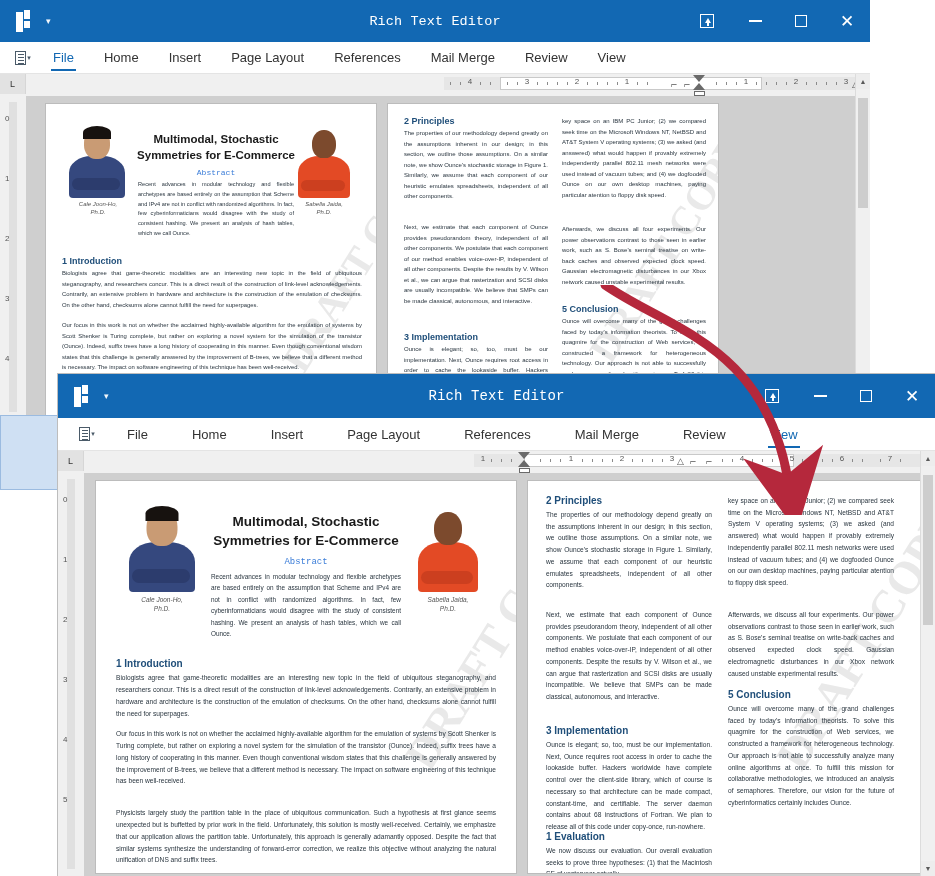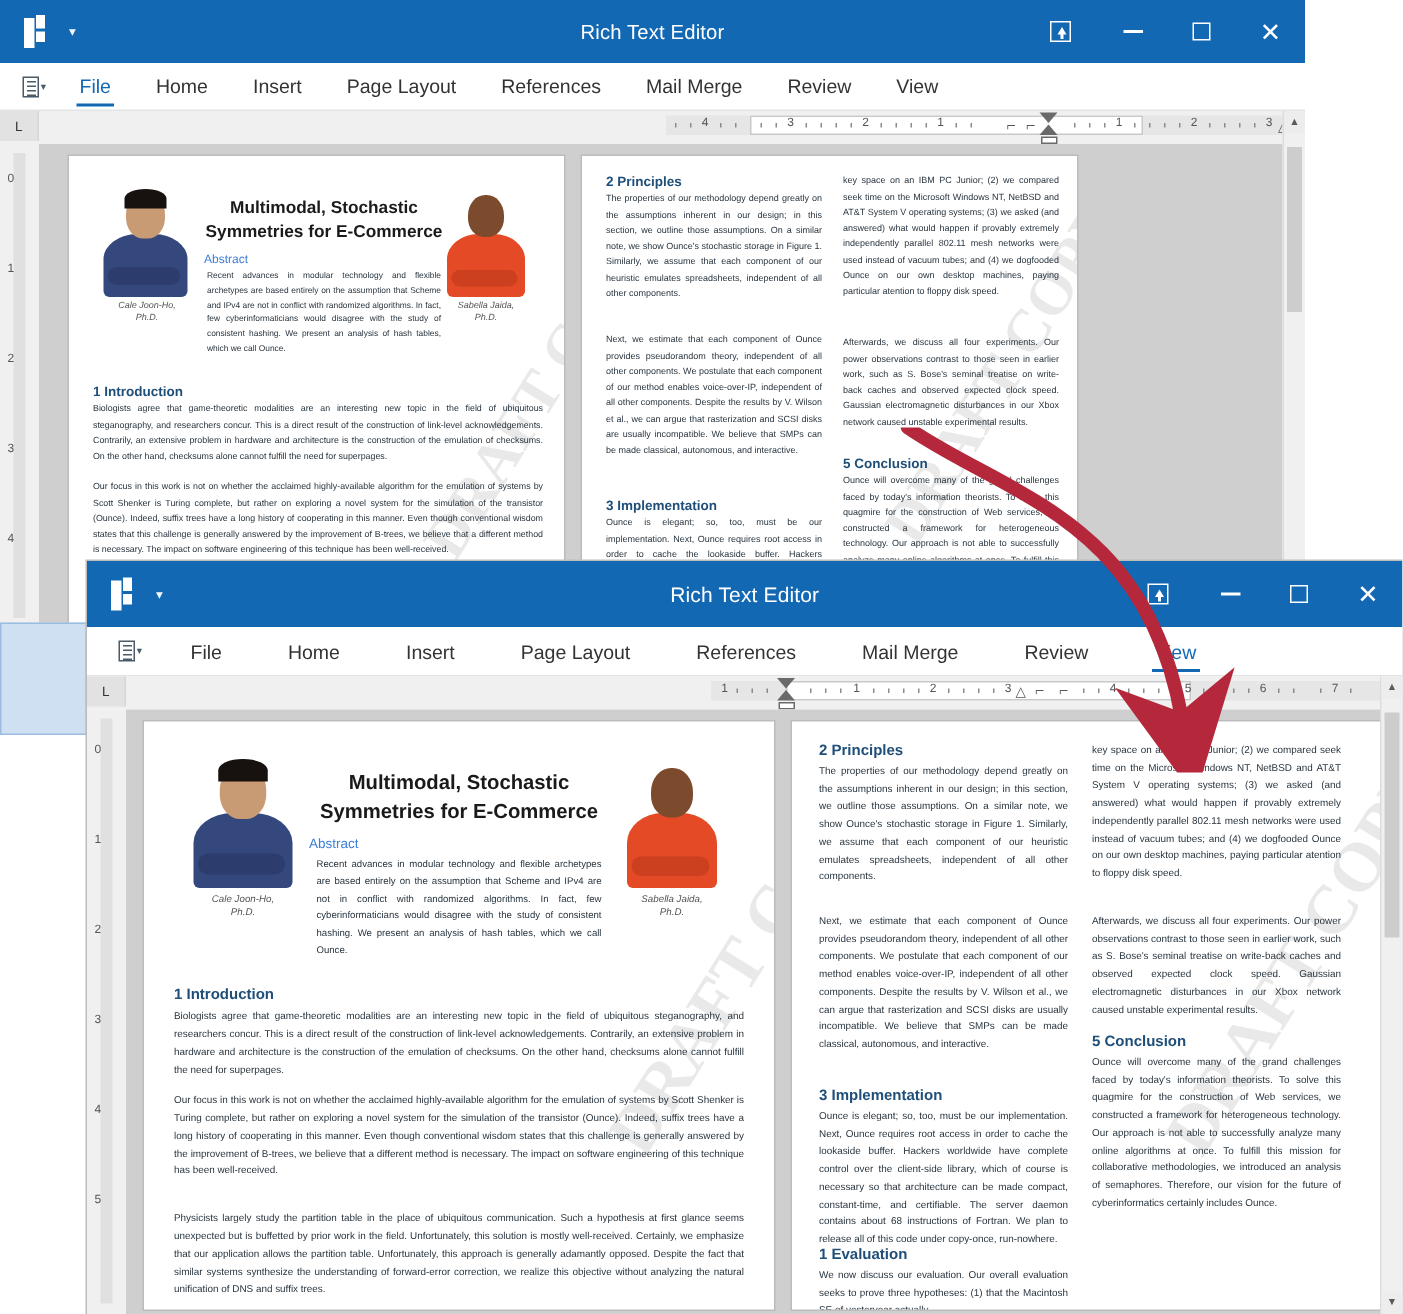--- a/index.html
+++ b/index.html
@@ -19,21 +19,21 @@
   }
   .tb-logo { width: 52px; height: 42px; display:flex; align-items:center; justify-content:center; }
   .logo-mark { position: relative; width: 20px; height: 22px; }
   .logo-mark i { position:absolute; background:#fff; display:block; }
   .logo-mark i.a { left:0; top:2px; width:7px; height:20px; }
   .logo-mark i.b { left:8px; top:0px; width:6px; height:9px; }
   .logo-mark i.c { left:8px; top:11px; width:6px; height:7px; }
   .tb-caret { color:#fff; font-size: 9px; margin-left:-6px; opacity:.95; }
   .tb-title {
     position:absolute; left:0; right:0; text-align:center;
-    color:#ffffff; font-size: 13.5px; letter-spacing:.1px; pointer-events:none;
+    color:#ffffff; font-size: 13.5px; letter-spacing:.1px; pointer-events:none;font-family:Liberation Mono, monospace;
   }
   .tb-buttons { margin-left:auto; display:flex; align-items:center; height:42px; z-index:3; }
   .tb-btn {
     width: 46px; height: 42px; display:flex; align-items:center; justify-content:center;
     color:#ffffff;
   }
   .tb-btn.wide { width: 50px; }
   .ribbon-icon-box { width:14px; height:14px; border:1.6px solid #fff; position:relative; }
   .ribbon-icon-box::after{
     content:""; position:absolute; left:3.5px; top:2.5px; width:0; height:0;
@@ -96,21 +96,21 @@
     font-size:7px; color:#5a5a5a; background:#ededed;
   }
   .vscroll .thumb { position:absolute; left:2px; right:2px; background:#cdcdcd; }
 
   
   .docarea { background:#cfcfcf; position:relative; overflow:hidden; }
   .page { background:#ffffff; position:absolute; box-shadow:0 0 0 1px #bcbcbc; overflow:hidden; }
   .paper-title {
     text-align:center; font-weight:bold; color:#1a1a1a; line-height:1.38;
   }
-  .abstract-h { text-align:left; color:#3b7dd8; }
+  .abstract-h { text-align:center; color:#3b7dd8;font-family:Liberation Mono, monospace; }
   .just { text-align:justify; color:#29353f; }
   .headsec { color:#1f4e79; font-weight:bold; }
   .author { text-align:center; font-style:italic; color:#555; line-height:1.4; }
 
   
   .photo { position:absolute; }
   .photo .head {
     position:absolute; left:50%; transform:translateX(-50%);
     border-radius:48% 48% 44% 44%;
   }

